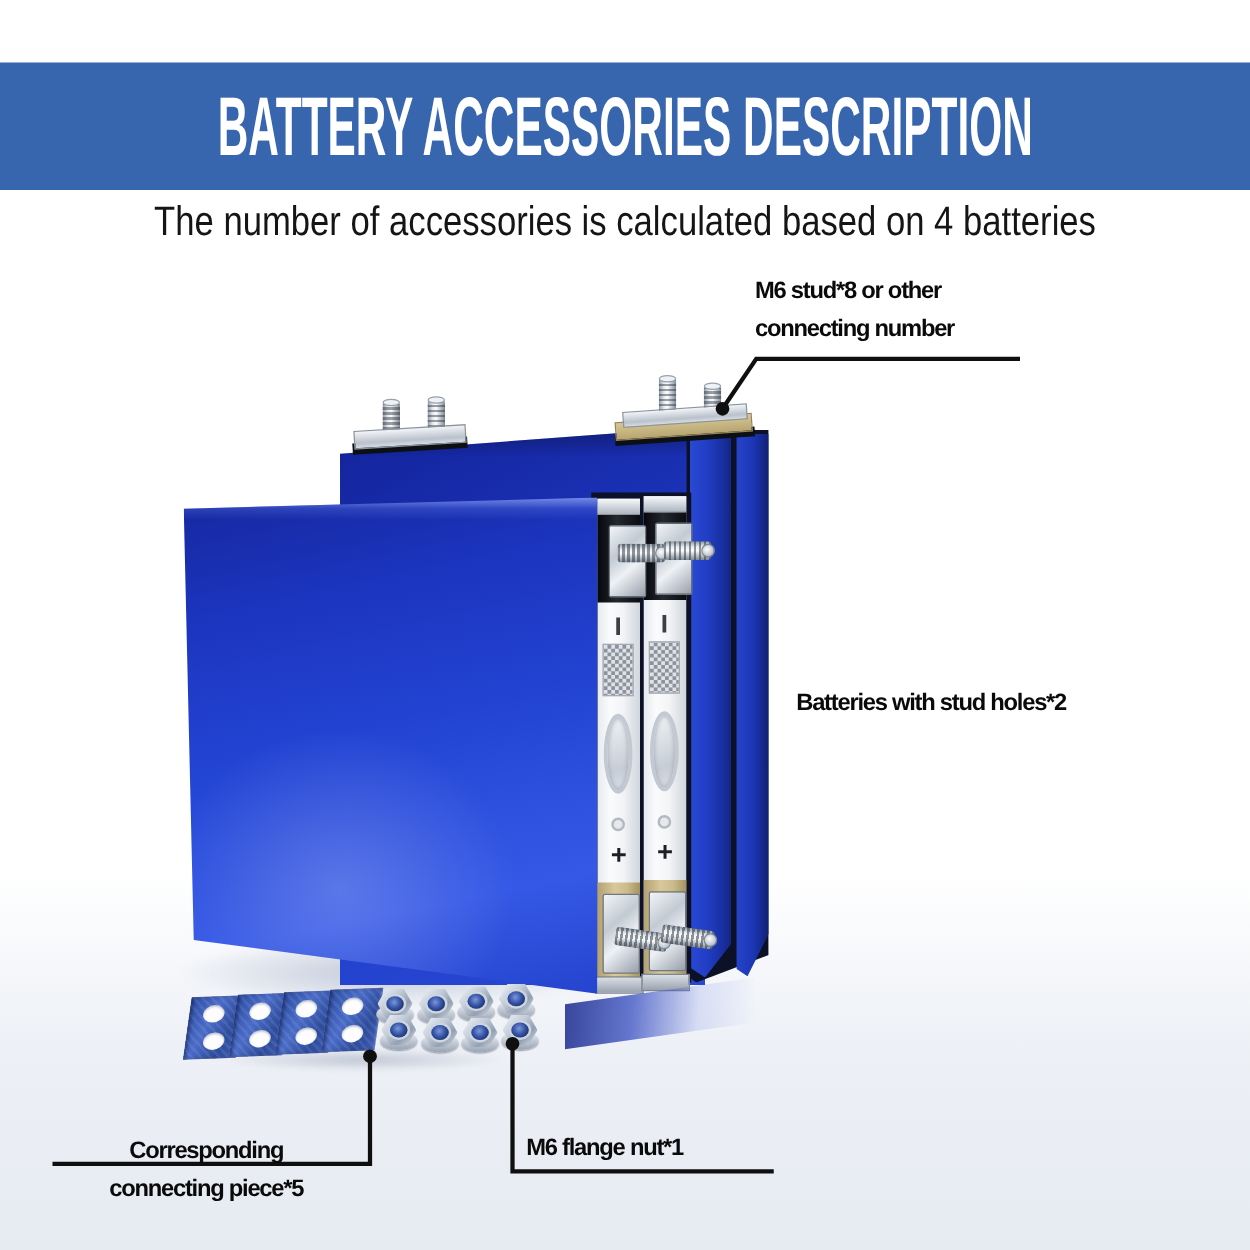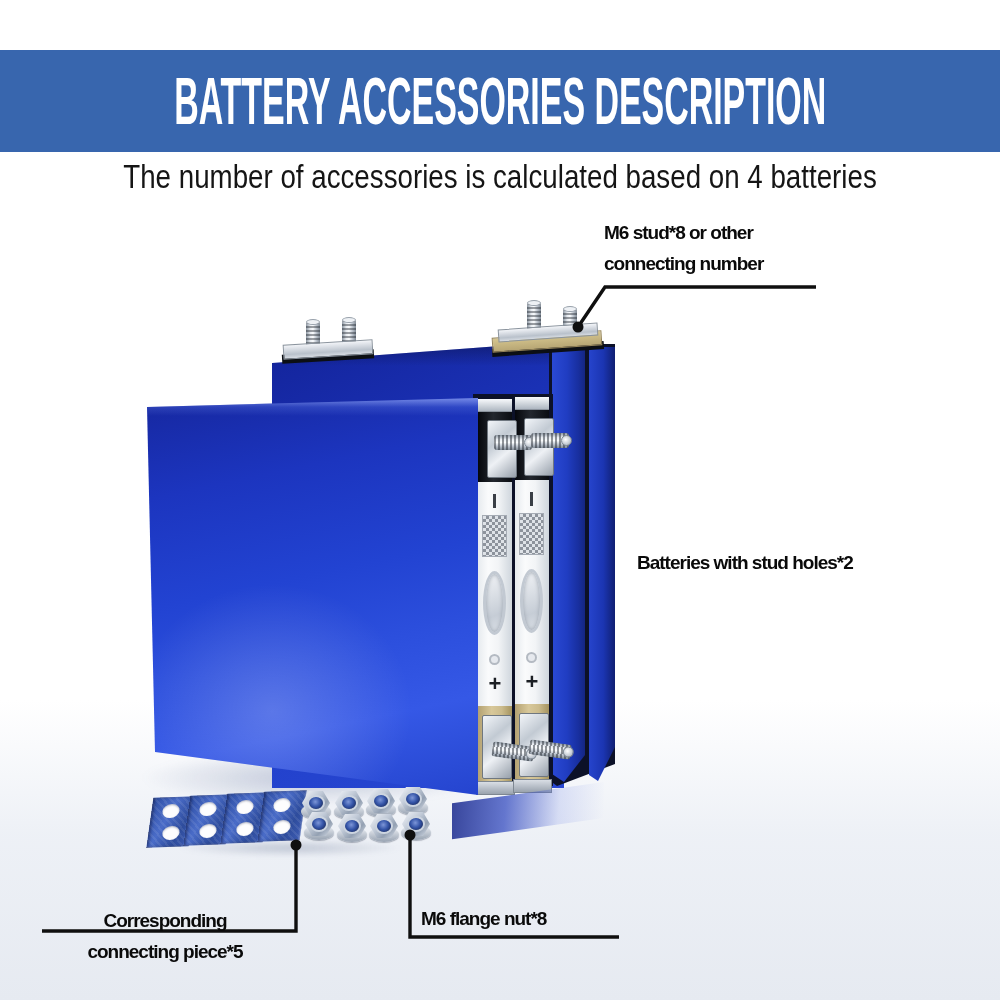--- a/index.html
+++ b/index.html
@@ -283,15 +283,15 @@
 
   <div class="lbl lbl-stud">
     <div>M6 stud*8 or other</div>
     <div>connecting number</div>
   </div>
   <div class="lbl lbl-batt">Batteries with stud holes*2</div>
   <div class="lbl lbl-bus">
     <div>Corresponding</div>
     <div>connecting piece*5</div>
   </div>
-  <div class="lbl lbl-nut">M6 flange nut*8</div>
+  <div class="lbl lbl-nut">M6 flange nut*1</div>
 
 </div>
 
 </body></html>

